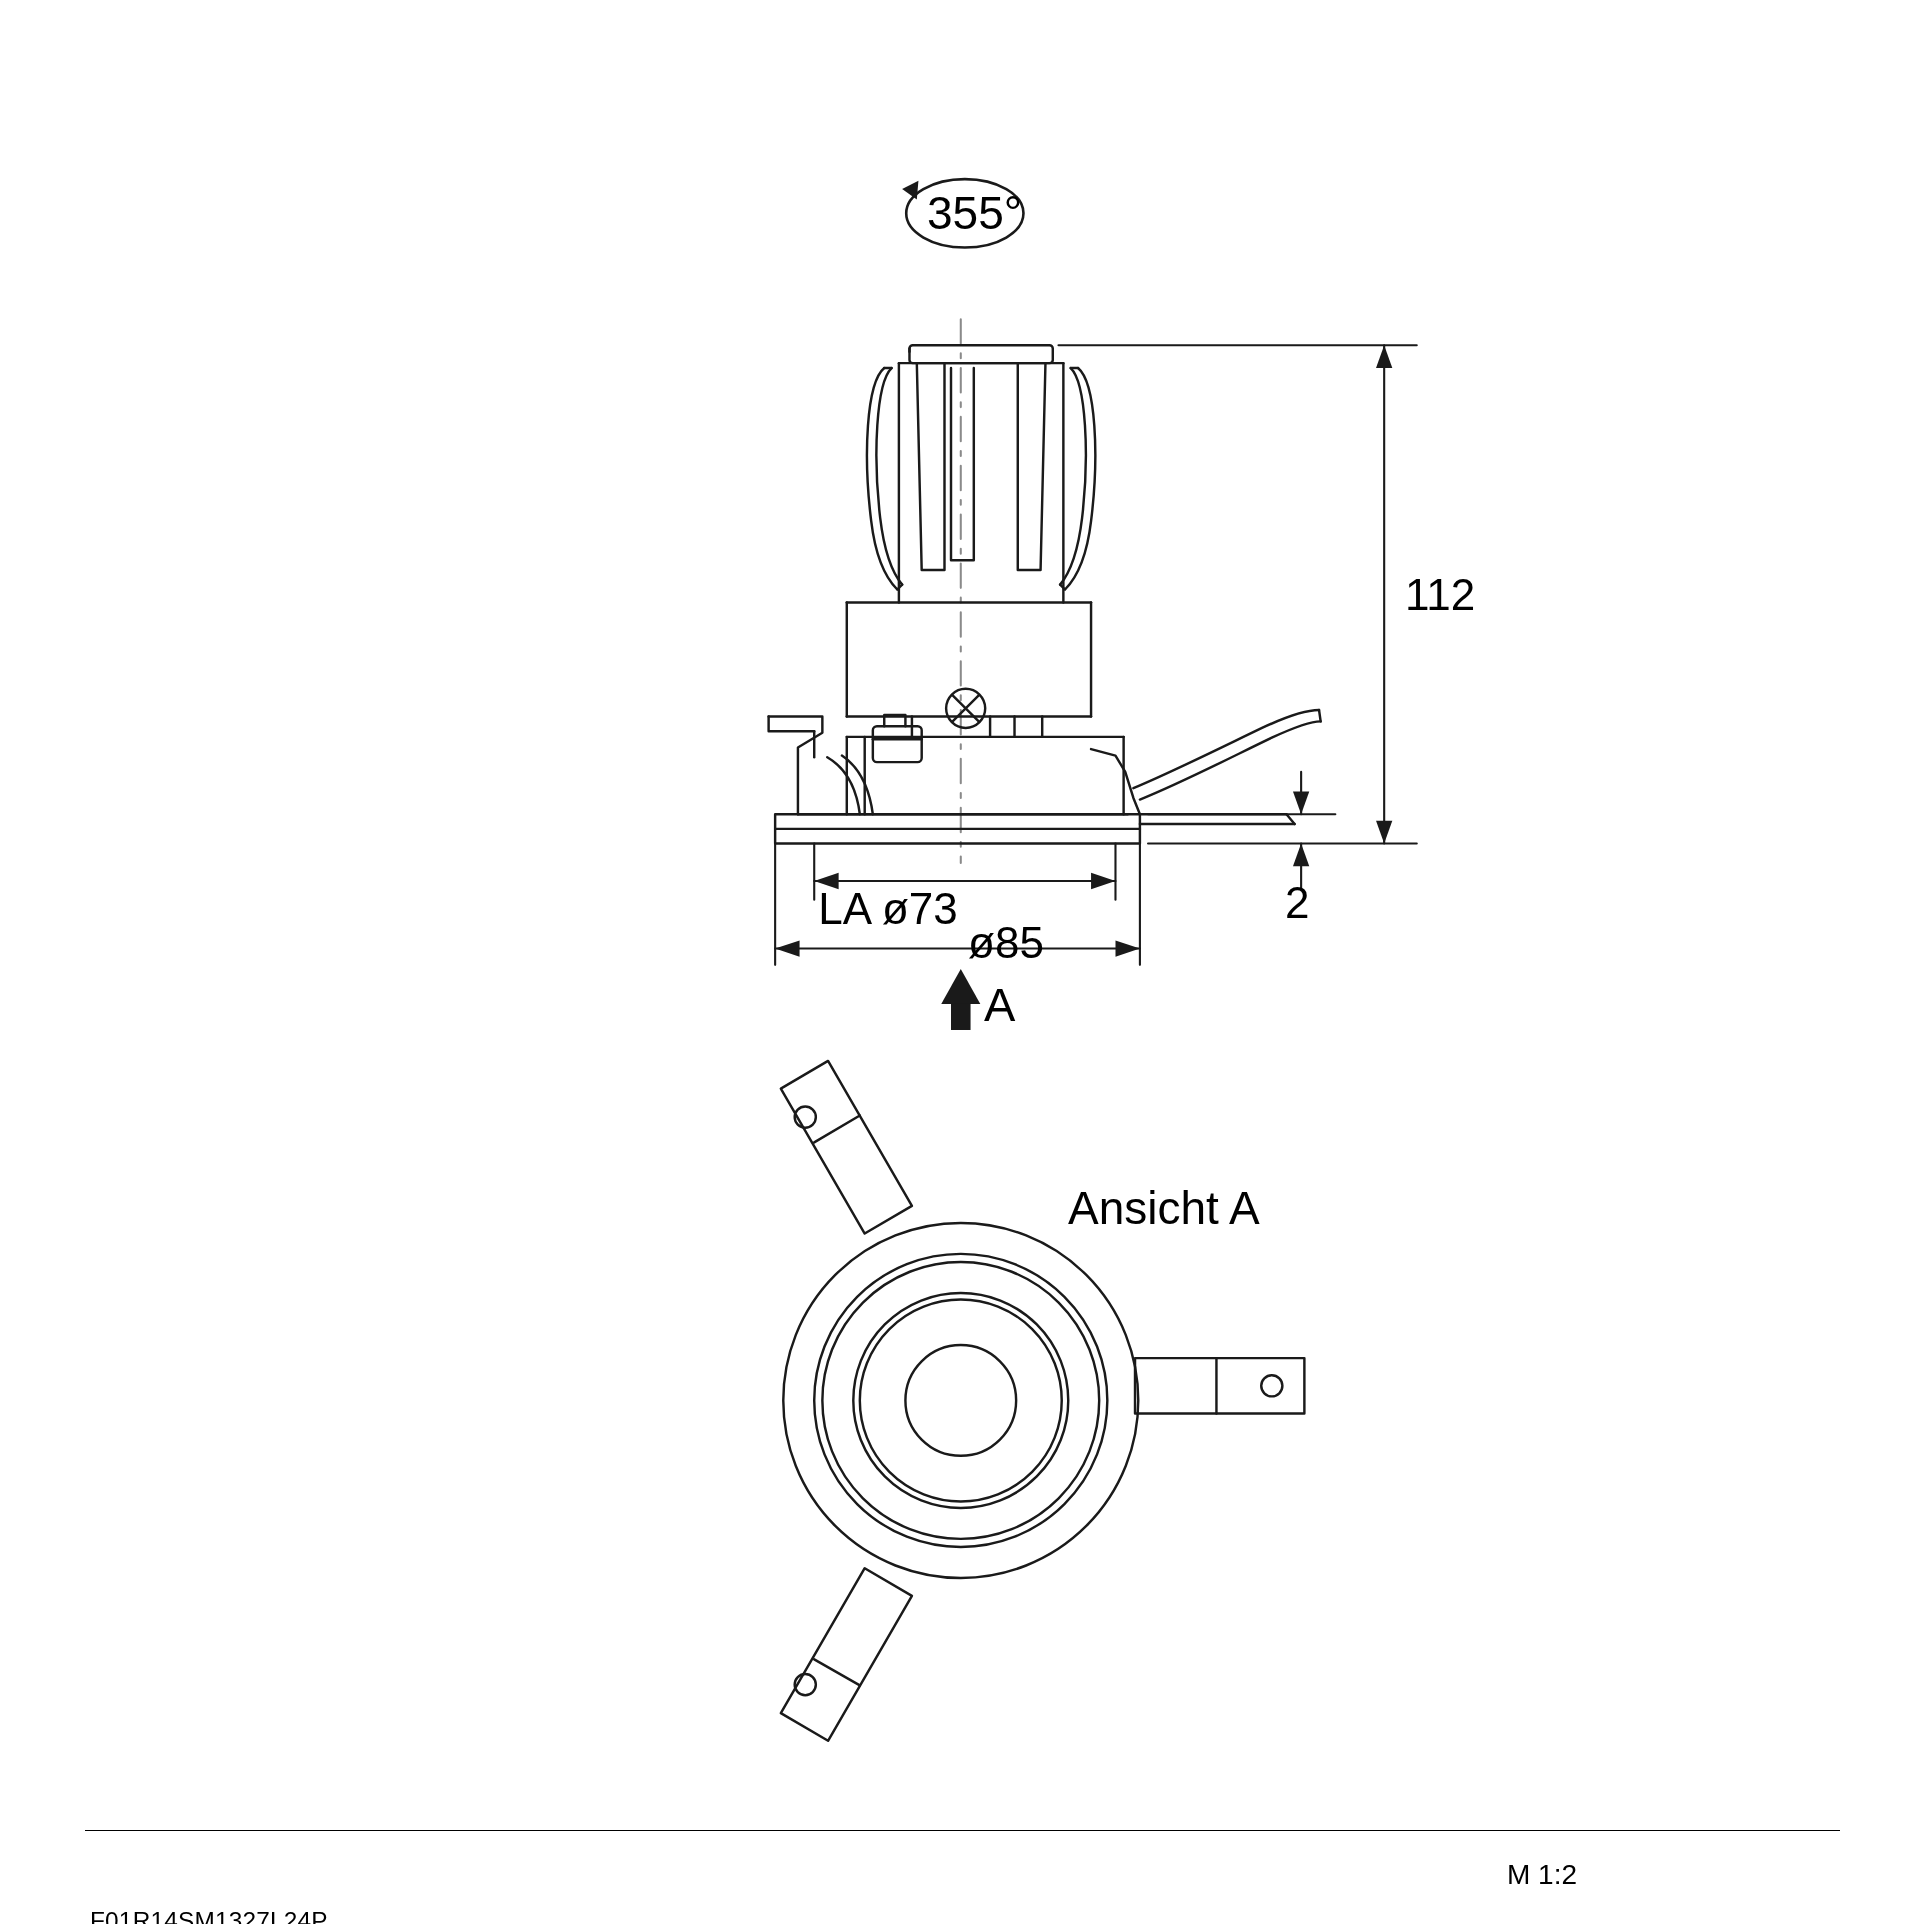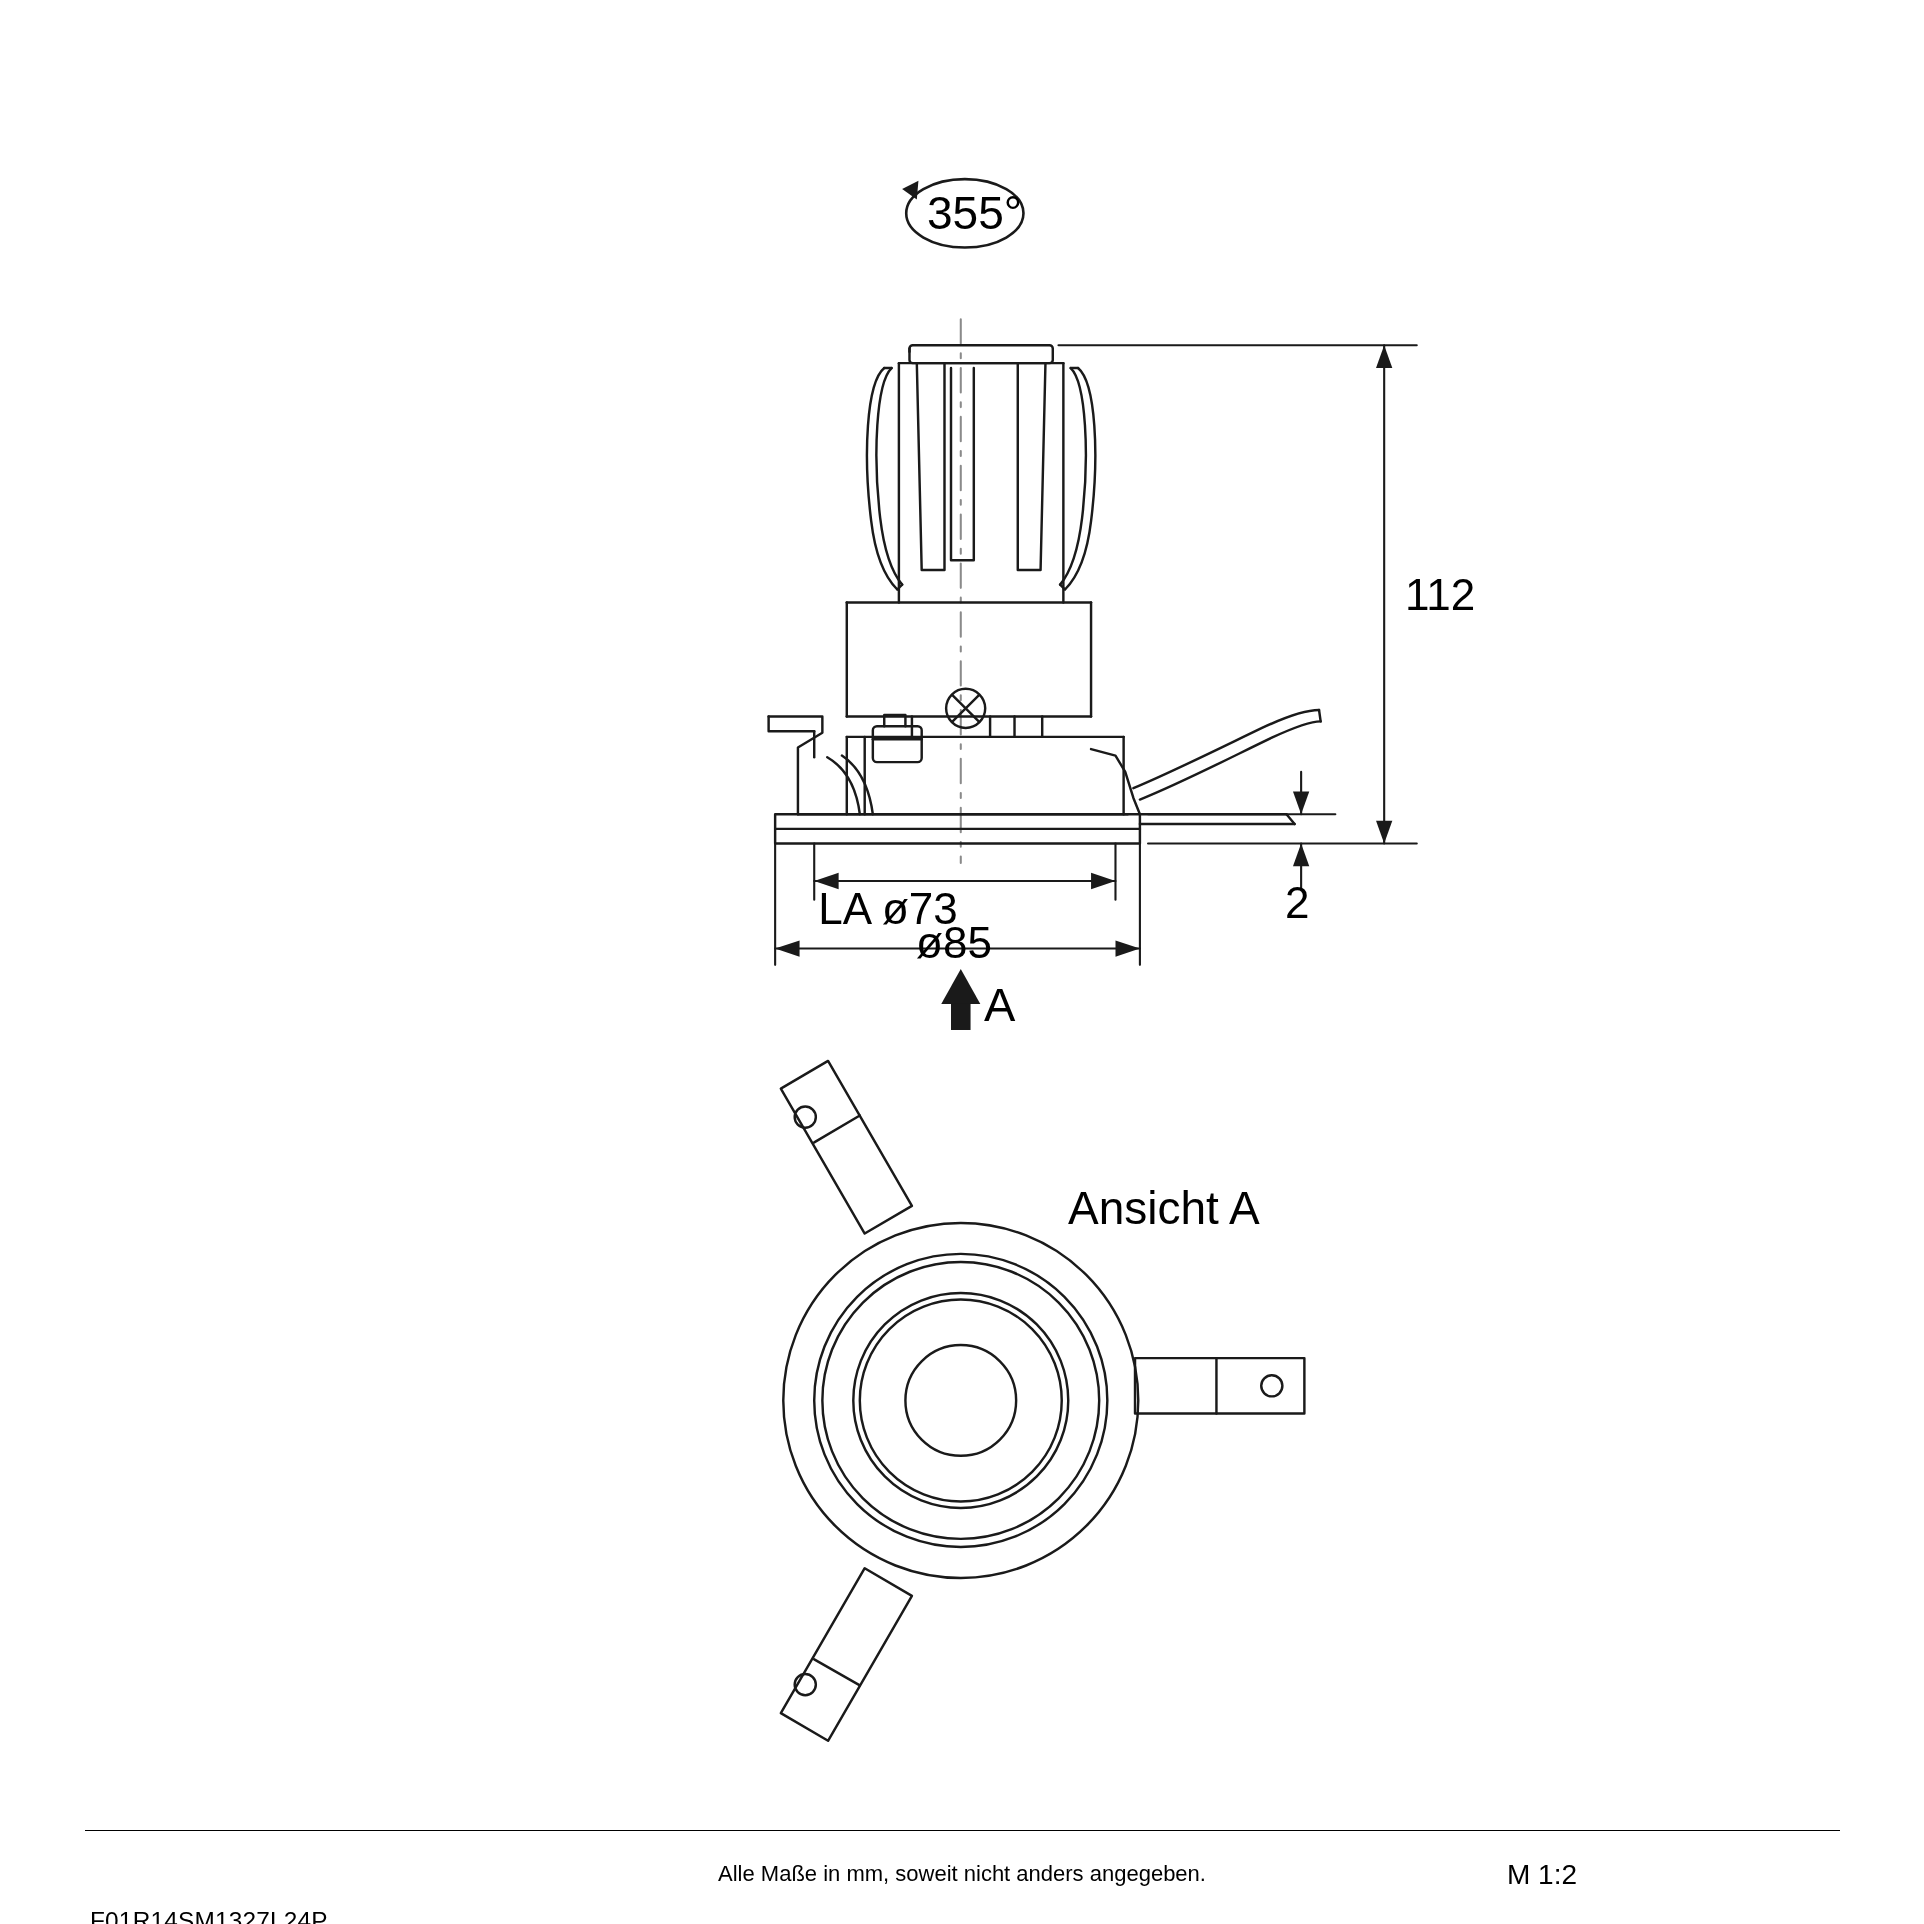--- a/index.html
+++ b/index.html
@@ -228,28 +228,27 @@
   </svg>
 
   <div class="lbl lbl-rot" style="left:927px; top:186px;">355°</div>
 
   <div class="lbl lbl-dim" style="left:1405px; top:570px;">112</div>
 
   <div class="lbl lbl-dim" style="left:1285px; top:878px;">2</div>
 
   <div class="lbl lbl-dim" style="left:888px; top:884px; transform:translateX(-50%);">LA ø73</div>
 
-  <div class="lbl lbl-dim" style="left:954px; top:918px; transform:translateX(-50%);">ø85</div>
+  <div class="lbl lbl-dim" style="left:1006px; top:918px; transform:translateX(-50%);">ø85</div>
 
   <div class="lbl lbl-big" style="left:984px; top:977px;">A</div>
 
   <div class="lbl lbl-view" style="left:1068px; top:1181px;">Ansicht A</div>
 
   <div class="hr-footer"></div>
 
   <div class="footer-left">F01R14SM1327L24P</div>
 
-  <div class="footer-center">Alle Maße in mm, soweit nicht anders angegeben.</div>
 
   <div class="footer-right">M 1:2</div>
 
 </div>
 
 
 </body></html>

